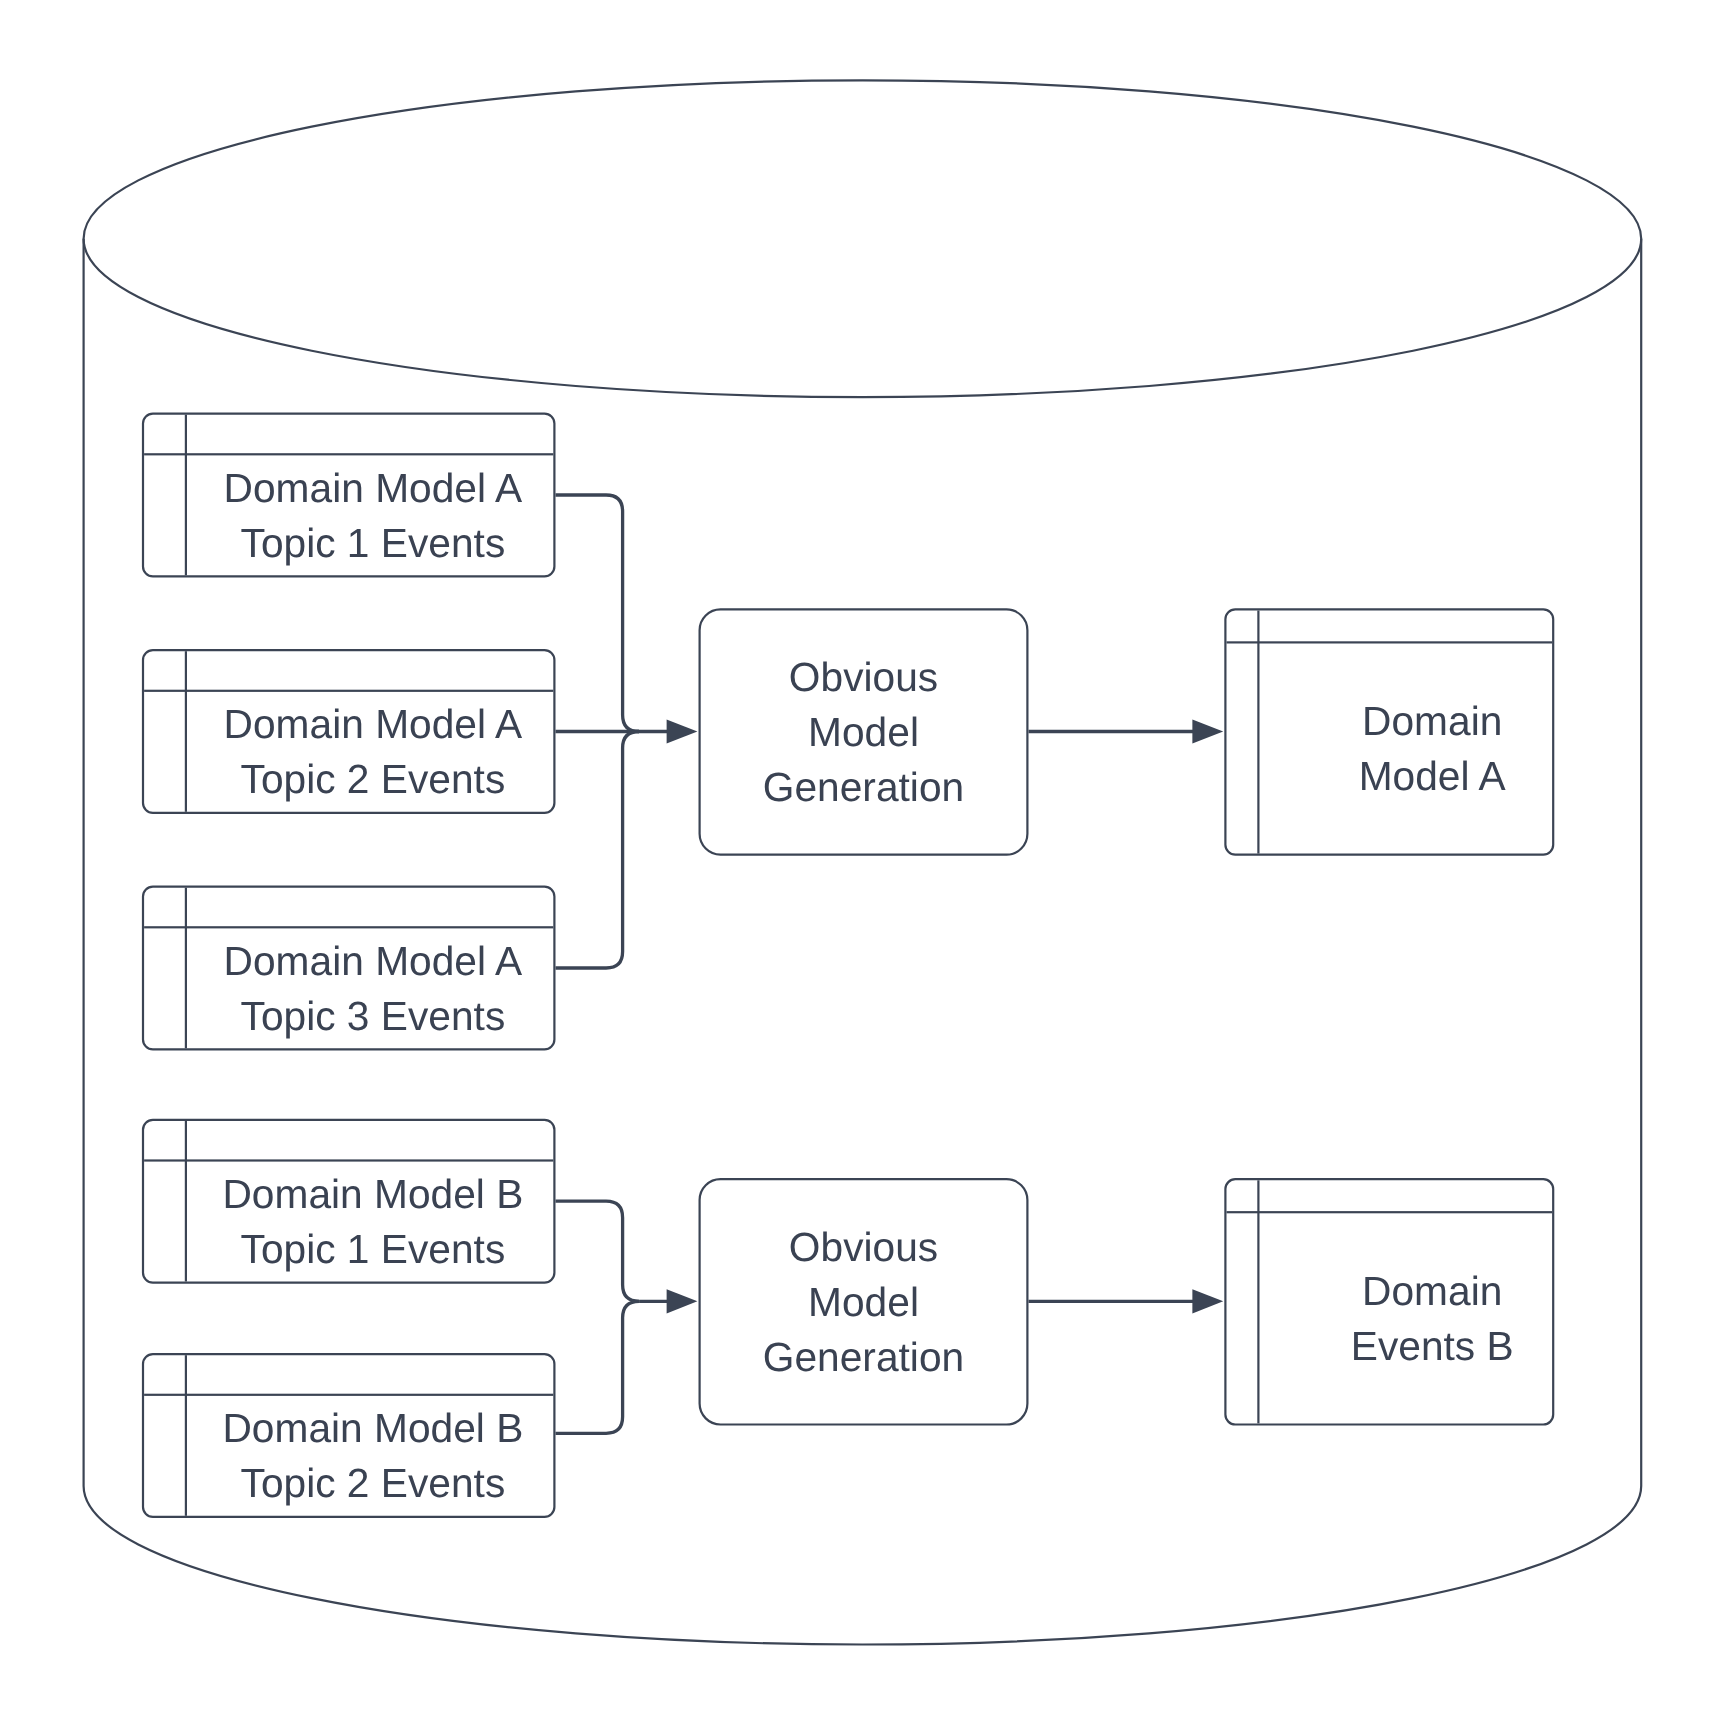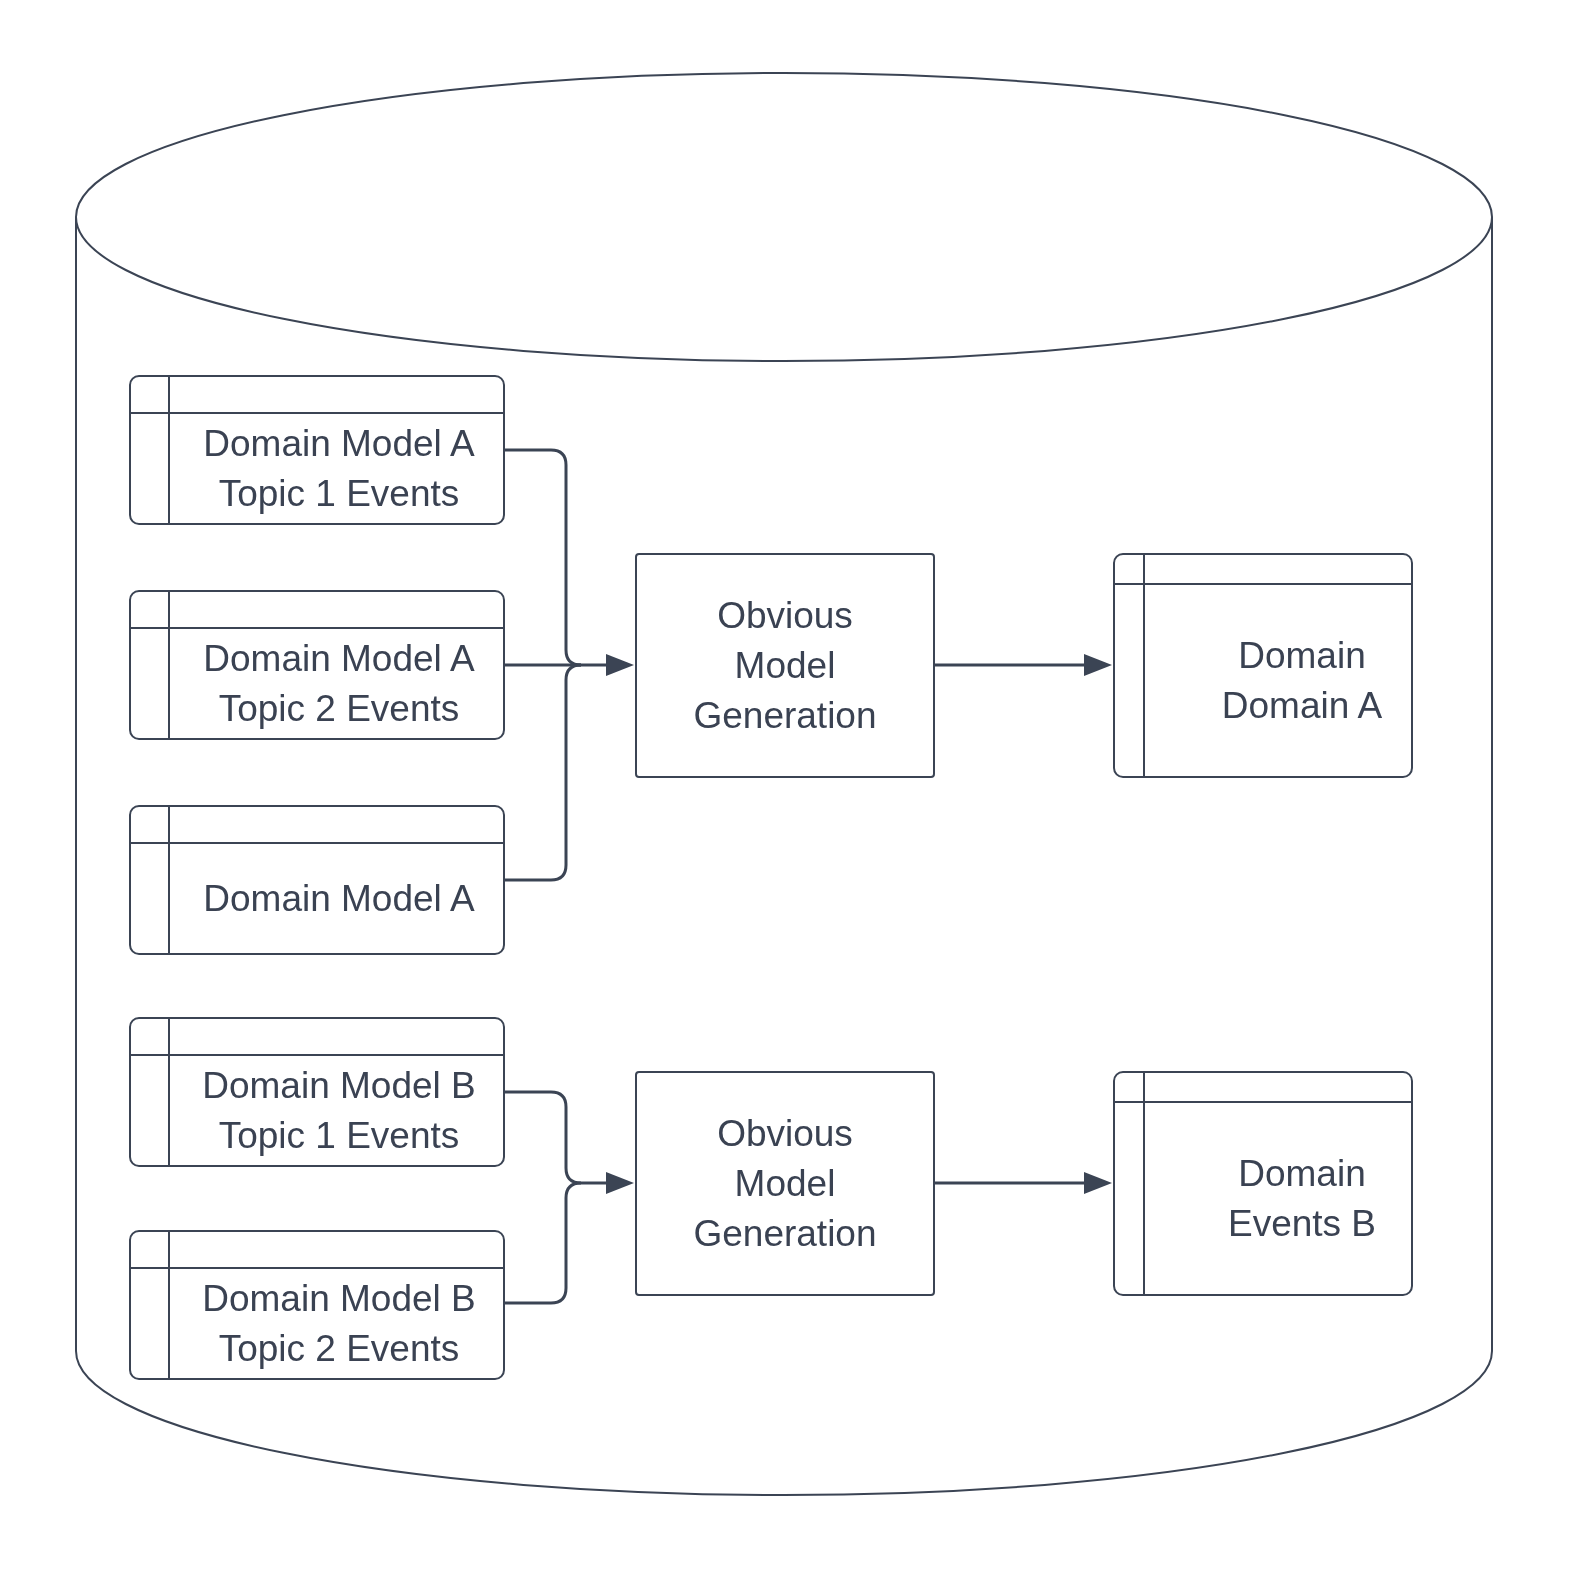--- a/index.html
+++ b/index.html
@@ -47,21 +47,21 @@
   .tb-left .content{left:44px;top:37px;}
   .tb-right .stripe{left:28px;}
   .tb-right .hline{top:28px;}
   .tb-right .content{left:30px;top:30px;padding-left:48px;}
 
   
   .process-box{
     position:absolute;
     background:var(--bg);
     border:2px solid var(--stroke);
-    border-radius:4px;
+    border-radius:20px;
     box-sizing:border-box;
     display:flex;flex-direction:column;
     align-items:center;justify-content:center;
     text-align:center;
     font-size:37px;line-height:50px;
     color:var(--ink);
   }
 
   .cylinder-label{
     position:absolute;
@@ -120,20 +120,21 @@
       <span>Domain Model A</span>
       <span>Topic 2 Events</span>
     </div>
   </div>
 
   <div class="table-box tb-left" style="left:129px;top:805px;width:376px;height:150px;">
     <div class="stripe"></div>
     <div class="hline"></div>
     <div class="content">
       <span>Domain Model A</span>
+      <span>Topic 3 Events</span>
     </div>
   </div>
 
   <div class="table-box tb-left" style="left:129px;top:1017px;width:376px;height:150px;">
     <div class="stripe"></div>
     <div class="hline"></div>
     <div class="content">
       <span>Domain Model B</span>
       <span>Topic 1 Events</span>
     </div>
@@ -158,21 +159,21 @@
     <span>Obvious</span>
     <span>Model</span>
     <span>Generation</span>
   </div>
 
   <div class="table-box tb-right" style="left:1113px;top:553px;width:300px;height:225px;">
     <div class="stripe"></div>
     <div class="hline"></div>
     <div class="content">
       <span>Domain</span>
-      <span>Domain A</span>
+      <span>Model A</span>
     </div>
   </div>
 
   <div class="table-box tb-right" style="left:1113px;top:1071px;width:300px;height:225px;">
     <div class="stripe"></div>
     <div class="hline"></div>
     <div class="content">
       <span>Domain</span>
       <span>Events B</span>
     </div>

